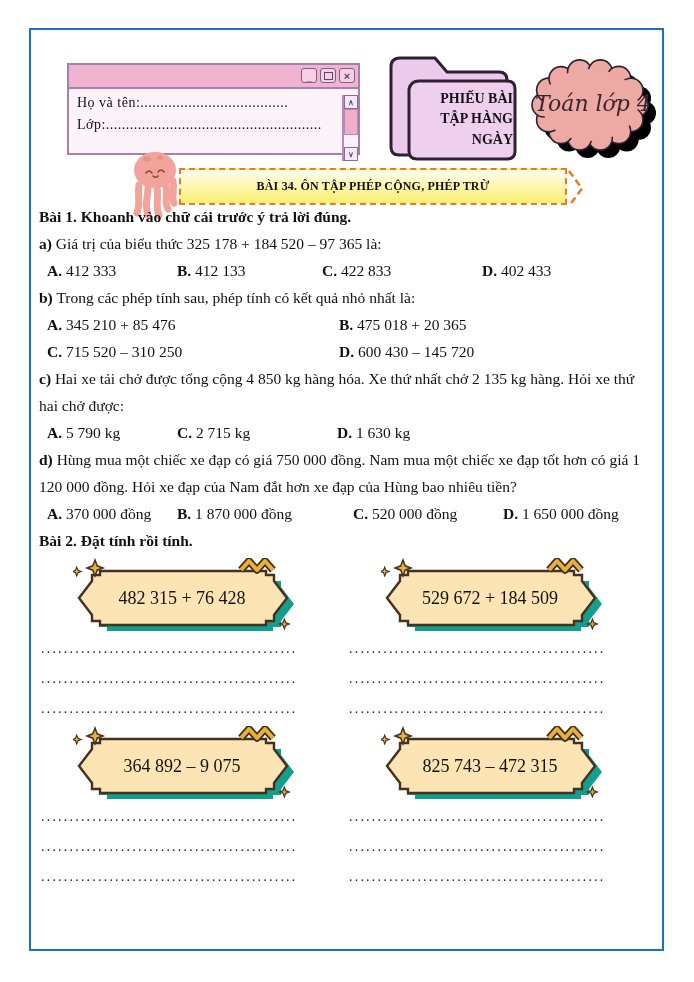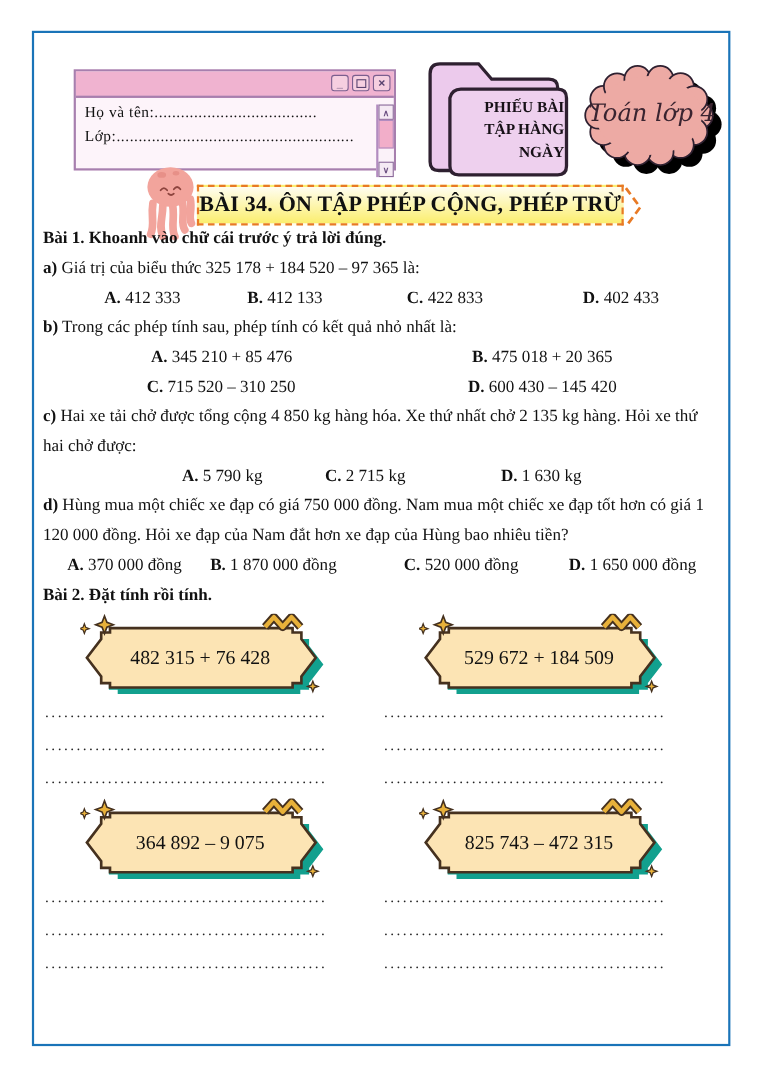--- a/index.html
+++ b/index.html
@@ -30,28 +30,28 @@
                 font-weight:bold;font-size:14px;line-height:1.45;color:#161016;}
   .flower{position:absolute;left:496px;top:25px;width:140px;height:108px;}
   .flower-label{position:absolute;left:0;top:36px;width:132px;text-align:center;
                 font-style:italic;font-size:22px;color:#3a2430;font-family:"DejaVu Serif",serif;}
 
   
   .jelly{position:absolute;left:96px;top:121px;width:56px;height:68px;}
   .banner{position:absolute;left:148px;top:138px;width:388px;height:37px;border:2.5px dashed #e87a25;
           background:linear-gradient(#fffdf0,#fbee6e);box-sizing:border-box;
           display:flex;align-items:center;justify-content:center;}
-  .banner-title{font-weight:bold;font-size:20px;letter-spacing:.2px;}
+  .banner-title{font-weight:bold;font-size:12px;letter-spacing:.2px;}
   .banner-arrow{position:absolute;left:536px;top:138px;}
 
   
   .content{position:absolute;left:8px;top:173px;width:608px;font-size:15.5px;line-height:27px;}
   .bold{font-weight:bold;}
   .q-label{font-weight:bold;}
-  .opts{display:flex;padding-left:8px;justify-content:center;}
+  .opts{display:flex;padding-left:8px;}
   .opt{white-space:nowrap;}
   .opt .letter{font-weight:bold;}
   .wa1{width:130px;} .wa2{width:145px;} .wa3{width:160px;}
   .wb1{width:292px;}
   .wd1{width:130px;} .wd2{width:176px;} .wd3{width:150px;}
 
   
   .ex2{display:grid;grid-template-columns:300px 300px;column-gap:8px;margin-top:2px;}
   .ribbon-wrap{position:relative;width:232px;height:76px;margin:2px auto 0 auto;}
   .ribbon-wrap svg{position:absolute;left:0;top:0;}
@@ -169,21 +169,21 @@
         <span class="opt"><span class="letter">D.</span><span> 402 433</span></span>
       </div>
 
       <div><span class="q-label">b)</span><span> Trong các phép tính sau, phép tính có kết quả nhỏ nhất là:</span></div>
       <div class="opts">
         <span class="opt wb1"><span class="letter">A.</span><span> 345 210 + 85 476</span></span>
         <span class="opt"><span class="letter">B.</span><span> 475 018 + 20 365</span></span>
       </div>
       <div class="opts">
         <span class="opt wb1"><span class="letter">C.</span><span> 715 520 – 310 250</span></span>
-        <span class="opt"><span class="letter">D.</span><span> 600 430 – 145 420</span></span>
+        <span class="opt"><span class="letter">D.</span><span> 600 430 – 145 720</span></span>
       </div>
 
       <div><span class="q-label">c)</span><span> Hai xe tải chở được tổng cộng 4 850 kg hàng hóa. Xe thứ nhất chở 2 135 kg hàng. Hỏi xe thứ hai chở được:</span></div>
       <div class="opts">
         <span class="opt wa1"><span class="letter">A.</span><span> 5 790 kg</span></span>
         <span class="opt wa3"><span class="letter">C.</span><span> 2 715 kg</span></span>
         <span class="opt"><span class="letter">D.</span><span> 1 630 kg</span></span>
       </div>
 
       <div><span class="q-label">d)</span><span> Hùng mua một chiếc xe đạp có giá 750 000 đồng. Nam mua một chiếc xe đạp tốt hơn có giá 1 120 000 đồng. Hỏi xe đạp của Nam đắt hơn xe đạp của Hùng bao nhiêu tiền?</span></div>

